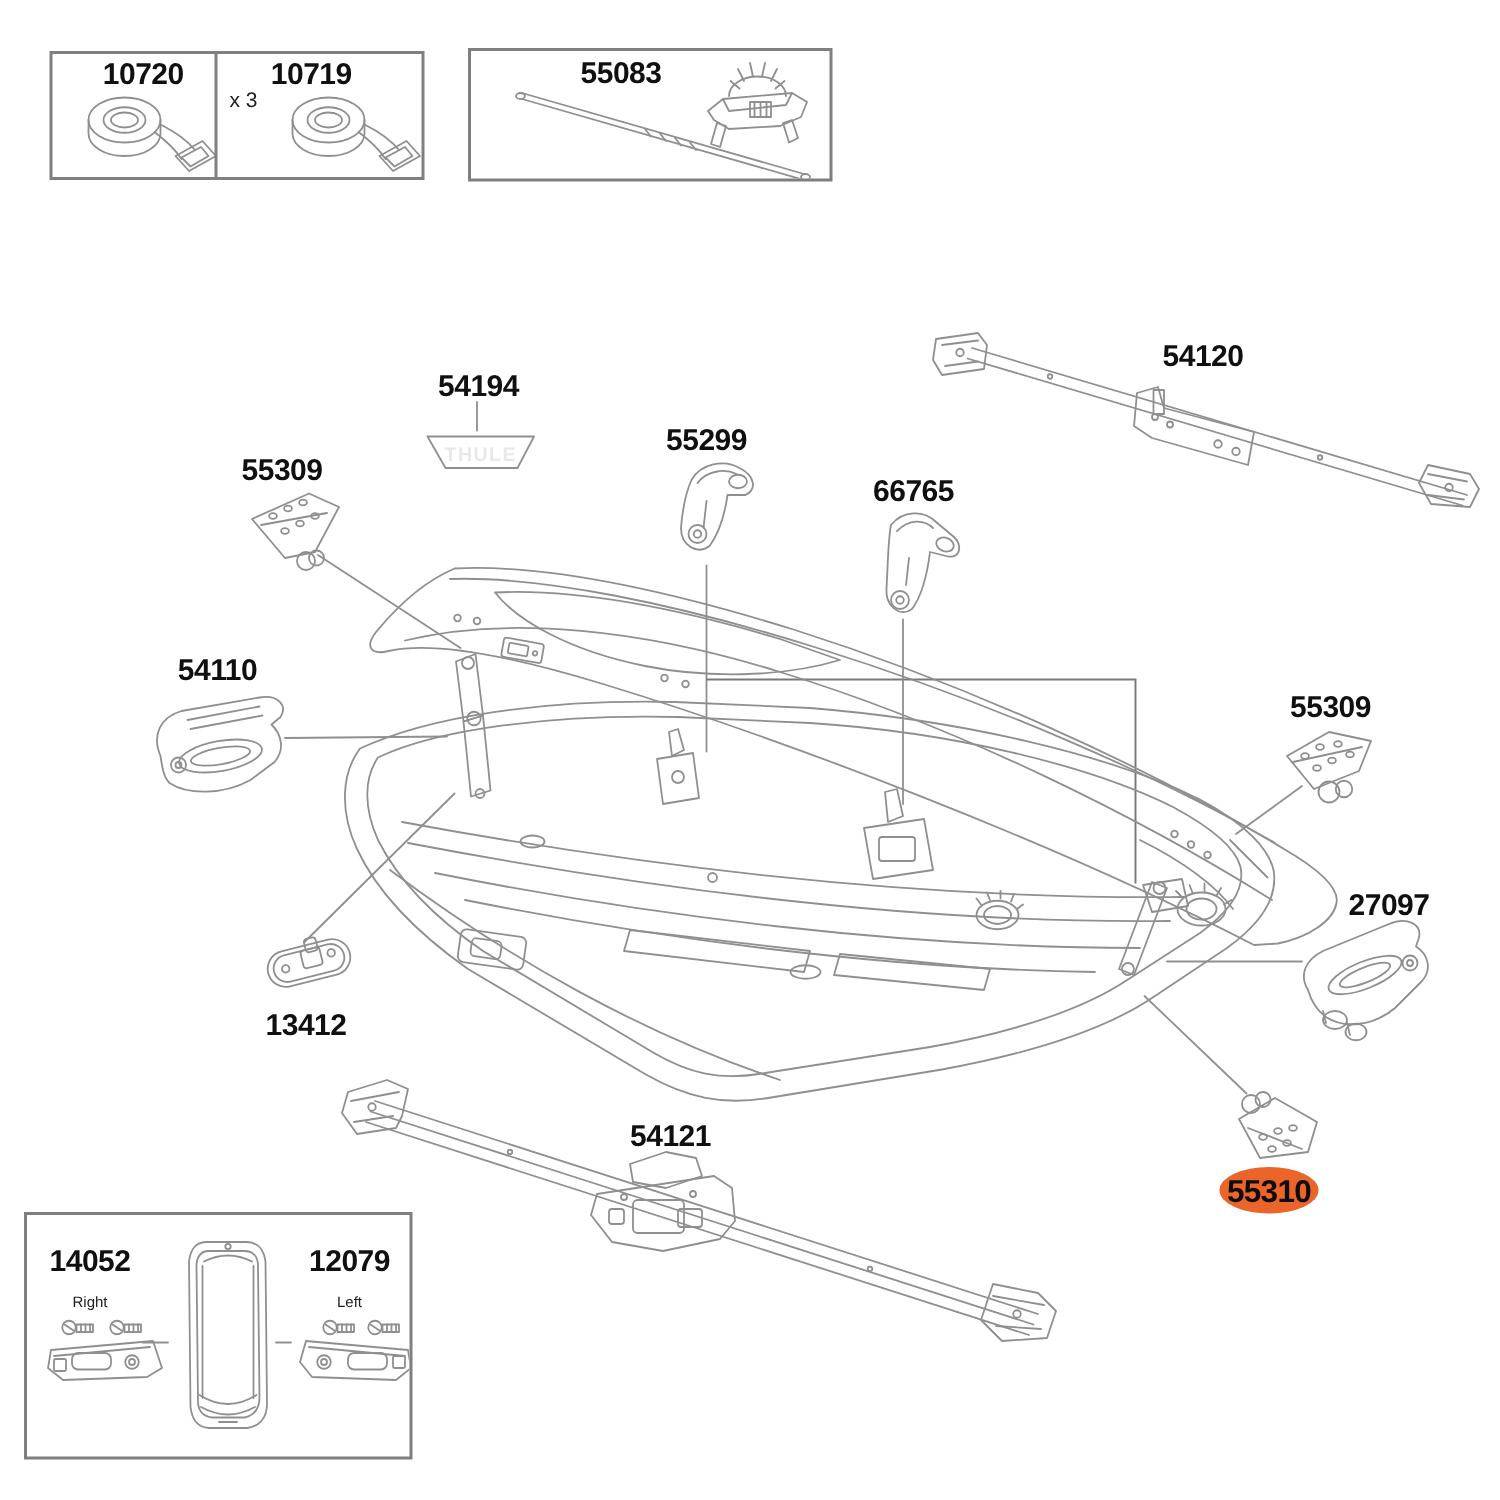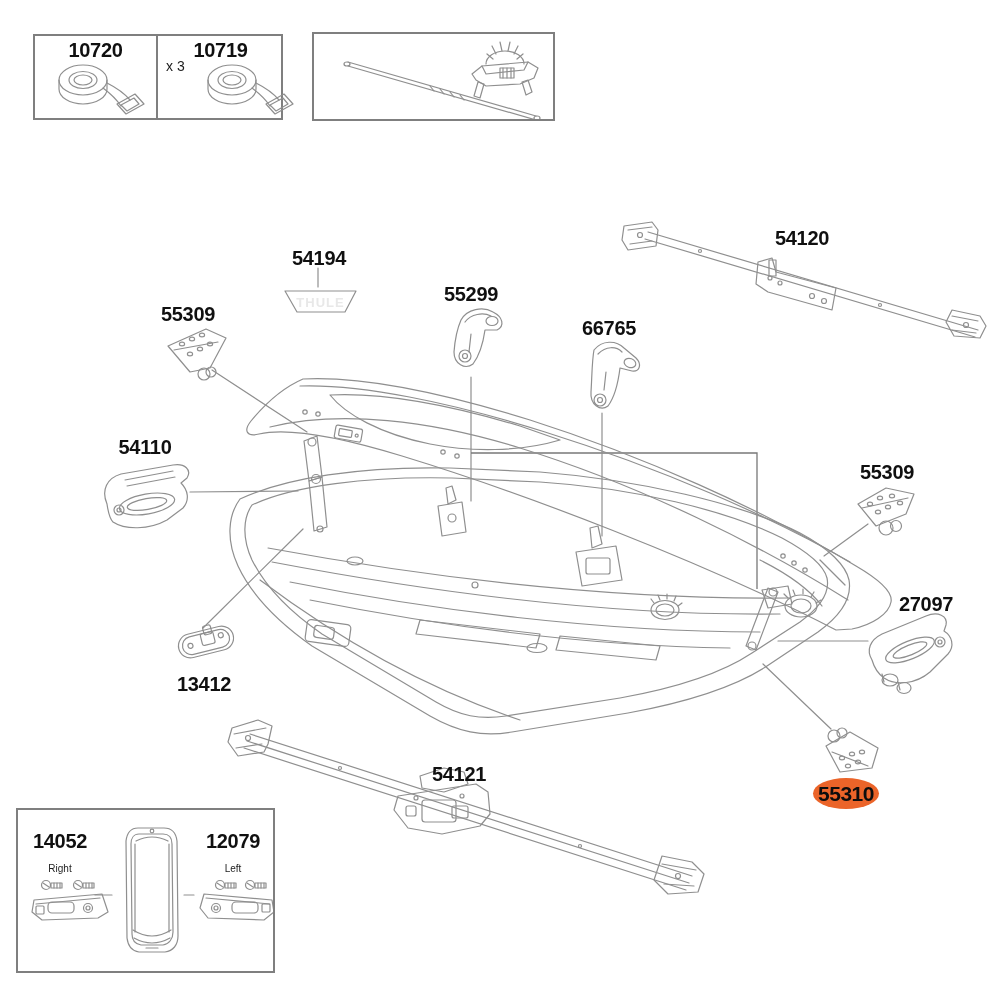--- a/index.html
+++ b/index.html
@@ -264,37 +264,38 @@
         <ellipse cx="36" cy="24" rx="24" ry="15"></ellipse>
         <path d="M 12,24 v 9 a 24,15 0 0 0 48,0 v -9"></path>
         <ellipse cx="36" cy="24" rx="14" ry="8.5"></ellipse>
         <ellipse cx="36" cy="24" rx="9" ry="5"></ellipse>
         <path d="M 56,32 C 64,38 70,44 74,50"></path>
         <path d="M 60,27 C 70,32 78,38 83,44"></path>
         <polygon points="70,48 88,38 97,48 79,58"></polygon>
         <polygon points="74,49 87,42 92,48 80,55"></polygon>
       </svg>
     </div>
-    <div class="cell cell2" style="left:121px; width:125px;">
+    <div class="cell cell2" style="left:108px; width:125px;">
       <div class="qty" style="left:8px; top:22px;">x 3</div>
       <div class="plabel" style="left:0; top:3px; width:125px;">10719</div>
       <svg class="art" width="100" height="62" style="position:absolute; left:38px; top:20px;">
         <ellipse cx="36" cy="24" rx="24" ry="15"></ellipse>
         <path d="M 12,24 v 9 a 24,15 0 0 0 48,0 v -9"></path>
         <ellipse cx="36" cy="24" rx="14" ry="8.5"></ellipse>
         <ellipse cx="36" cy="24" rx="9" ry="5"></ellipse>
         <path d="M 56,32 C 64,38 70,44 74,50"></path>
         <path d="M 60,27 C 70,32 78,38 83,44"></path>
         <polygon points="70,48 88,38 97,48 79,58"></polygon>
         <polygon points="74,49 87,42 92,48 80,55"></polygon>
       </svg>
     </div>
   </div>
 
   <div class="kitbox" style="left:312px; top:32px; width:243px; height:89px;">
+    <div class="plabel" style="left:0; top:4px; width:200px;">55083</div>
     <svg class="art inbox-svg" width="239" height="85">
       <line x1="34" y1="28" x2="222" y2="82"></line>
       <line x1="34" y1="32" x2="222" y2="86"></line>
       <ellipse cx="33" cy="30" rx="3" ry="2"></ellipse>
       <ellipse cx="223" cy="84" rx="3" ry="2"></ellipse>
       <path d="M 116,52 L 120,57 M 126,55 L 130,60 M 136,58 L 140,63 M 146,61 L 150,66"></path>
       <g transform="translate(158,4)">
         <path d="M 14,26 A 19,13 0 0 1 52,26"></path>
         <path d="M 20,8 L 24,16 M 28,4 L 30,13 M 38,4 L 36,13 M 46,8 L 42,16 M 15,16 L 21,21 M 51,16 L 45,21"></path>
         <path d="M 0,36 L 10,28 L 56,24 L 66,30 L 62,40 L 48,46 L 14,48 L 4,42 Z"></path>
@@ -374,20 +375,20 @@
 
   <div class="plabel" style="left:283px; top:247px; width:72px;">54194</div>
   <div class="plabel" style="left:152px; top:303px; width:72px;">55309</div>
   <div class="plabel" style="left:435px; top:283px; width:72px;">55299</div>
   <div class="plabel" style="left:573px; top:317px; width:72px;">66765</div>
   <div class="plabel" style="left:766px; top:227px; width:72px;">54120</div>
   <div class="plabel" style="left:109px; top:436px; width:72px;">54110</div>
   <div class="plabel" style="left:168px; top:673px; width:72px;">13412</div>
   <div class="plabel" style="left:851px; top:461px; width:72px;">55309</div>
   <div class="plabel" style="left:890px; top:593px; width:72px;">27097</div>
-  <div class="plabel" style="left:423px; top:747px; width:72px;margin-top:16px;">54121</div>
+  <div class="plabel" style="left:411px; top:747px; width:72px;">54121</div>
 
   <svg width="70" height="34" style="position:absolute; left:811px; top:777px; z-index:3;">
     <ellipse cx="35" cy="16.5" rx="33" ry="15.5" fill="#EB6429"></ellipse>
     <text class="badge-text" x="35" y="24" text-anchor="middle" font-size="21" letter-spacing="-0.5" fill="#0d0d0d">55310</text>
   </svg>
 
 </div>
 
 </body></html>

